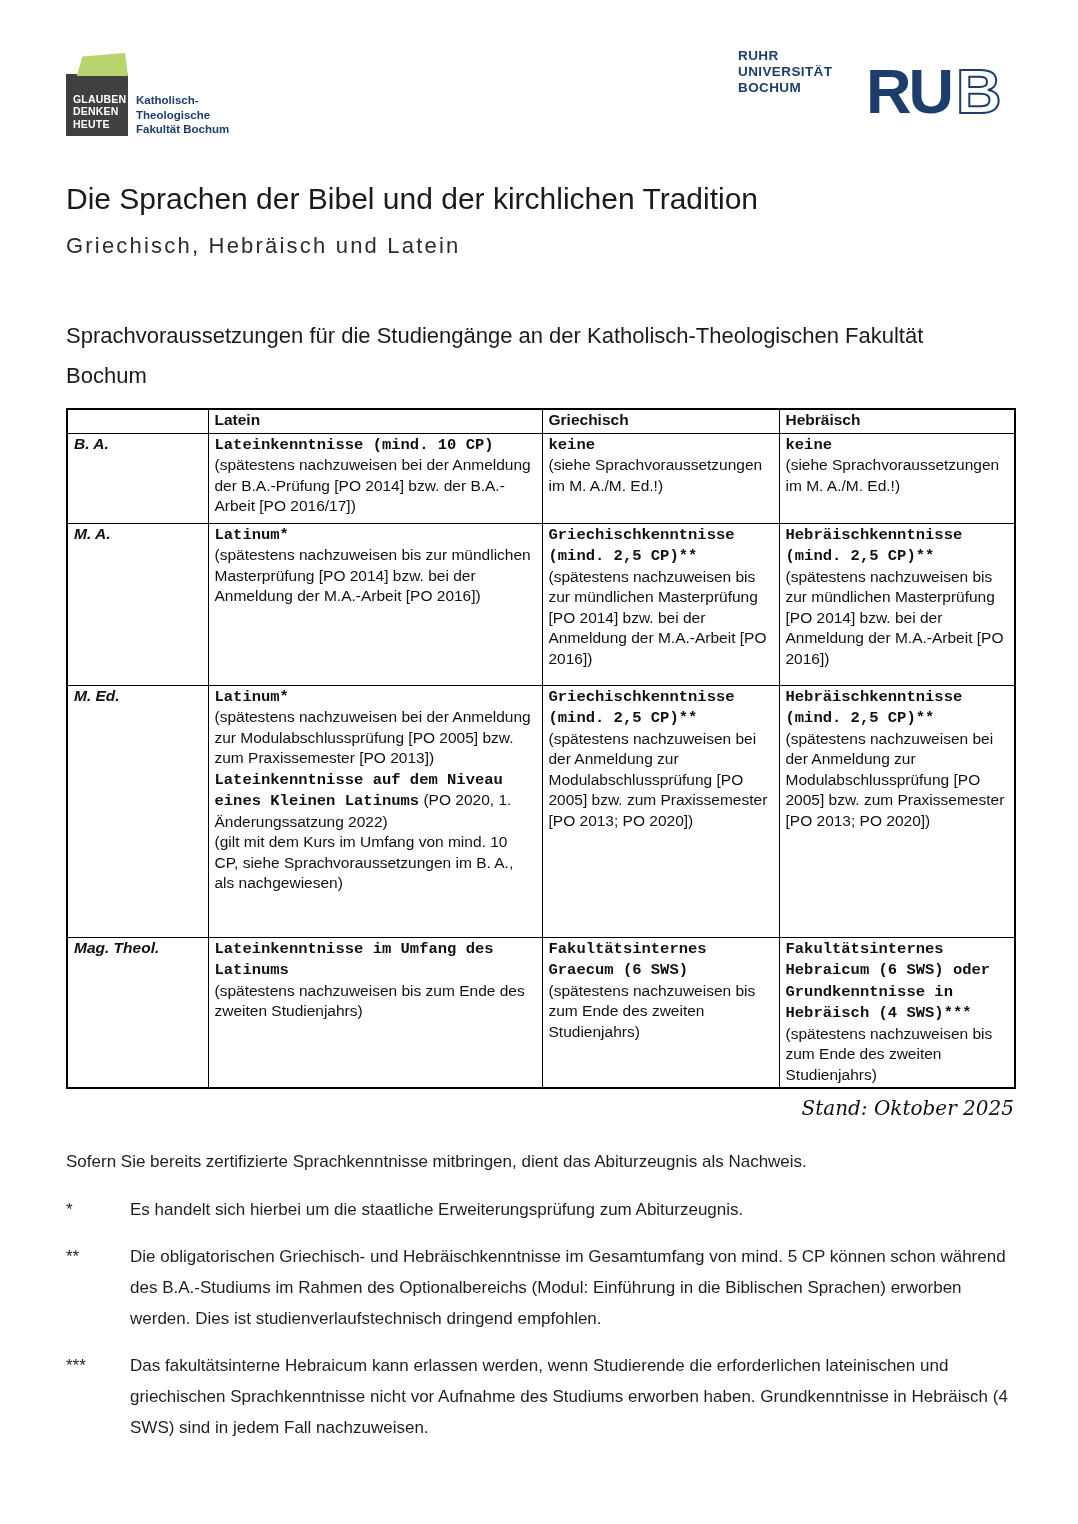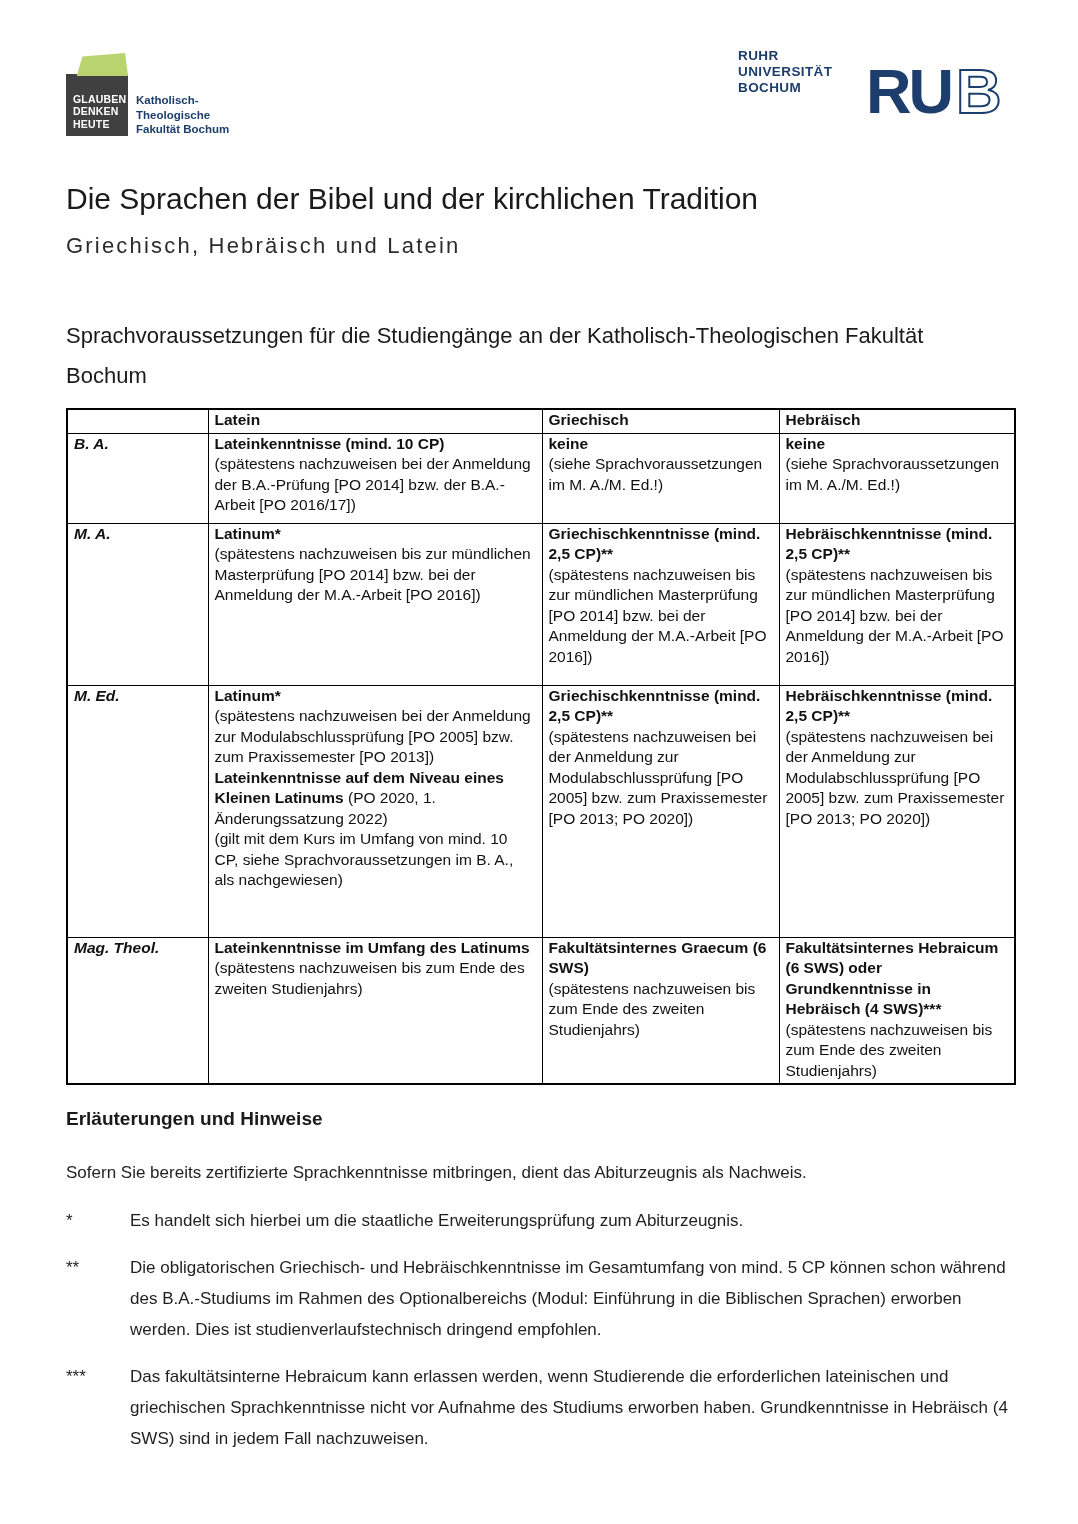--- a/index.html
+++ b/index.html
@@ -27,21 +27,21 @@
                    max-width:880px;color:#1a1a1a;}
 
   
   table.req{margin-top:12px;width:948px;border-collapse:collapse;table-layout:fixed;
             border:2px solid #000;font-size:15.5px;line-height:20.5px;color:#111;}
   table.req td,table.req th{border:1px solid #000;vertical-align:top;text-align:left;
             padding:0 6px 2px 6px;box-sizing:border-box;}
   table.req thead th{height:22px;font-weight:bold;font-size:15.5px;padding-top:0;}
   td.row-label{font-weight:bold;font-style:italic;}
   td.cell{white-space:pre-wrap;}
-  .b{font-weight:bold;}
+  .b{font-weight:bold;font-family:Liberation Mono, monospace;}
   tbody tr:nth-child(1) td{height:90px;}
   tbody tr:nth-child(2) td{height:162px;}
   tbody tr:nth-child(3) td{height:252px;}
   tbody tr:nth-child(4) td{height:116px;}
 
   
   .stand-note{width:948px;text-align:right;margin-top:7px;font-family:"DejaVu Serif",serif;
               font-style:italic;font-size:20px;line-height:24px;color:#111;}
   .notes-heading{margin-top:22px;font-size:19px;line-height:24px;font-weight:bold;color:#1a1a1a;}
   .notes-intro{margin-top:26px;font-size:17px;line-height:31px;color:#1f1f1f;}
@@ -131,22 +131,22 @@
           <td class="cell"><span class="b">Lateinkenntnisse im Umfang des Latinums</span><span>
 (spätestens nachzuweisen bis zum Ende des zweiten Studienjahrs)</span></td>
           <td class="cell"><span class="b">Fakultätsinternes Graecum (6 SWS)</span><span>
 (spätestens nachzuweisen bis zum Ende des zweiten Studienjahrs)</span></td>
           <td class="cell"><span class="b">Fakultätsinternes Hebraicum (6 SWS) oder Grundkenntnisse in Hebräisch (4 SWS)***</span><span>
 (spätestens nachzuweisen bis zum Ende des zweiten Studienjahrs)</span></td>
         </tr>
       </tbody>
   </table>
 
+  <div class="stand-note">Stand: Oktober 2025</div>
 
-  <h3 class="notes-heading">Erläuterungen und Hinweise</h3>
   <p class="notes-intro">Sofern Sie bereits zertifizierte Sprachkenntnisse mitbringen, dient das Abiturzeugnis als Nachweis.</p>
   <div id="footnotes">
       <div class="note note-1">
         <div class="note-marker">*</div>
         <div class="note-text">Es handelt sich hierbei um die staatliche Erweiterungsprüfung zum Abiturzeugnis.</div>
       </div>
       <div class="note note-2">
         <div class="note-marker">**</div>
         <div class="note-text">Die obligatorischen Griechisch- und Hebräischkenntnisse im Gesamtumfang von mind. 5 CP können schon während des B.A.-Studiums im Rahmen des Optionalbereichs (Modul: Einführung in die Biblischen Sprachen) erworben werden. Dies ist studienverlaufstechnisch dringend empfohlen.</div>
       </div>

